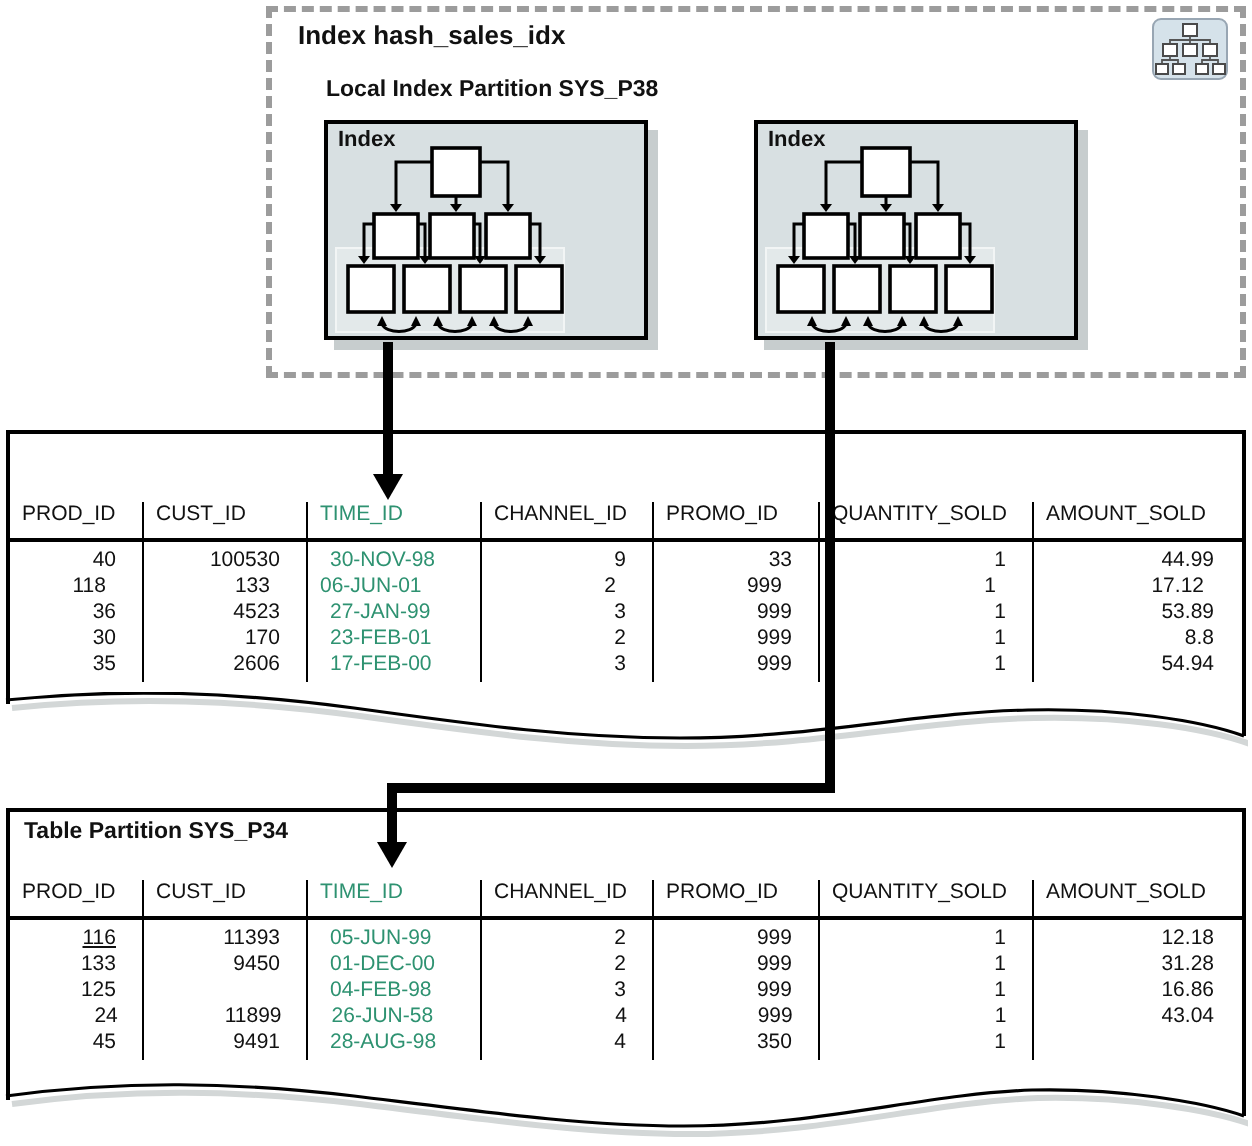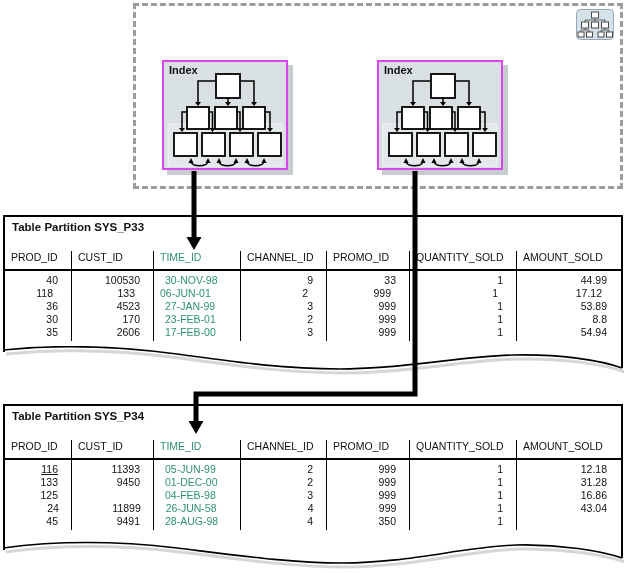--- a/index.html
+++ b/index.html
@@ -7,22 +7,22 @@
     position:relative;width:626px;height:573px;overflow:hidden;
     font-family:"Liberation Sans","DejaVu Sans",sans-serif;color:#111;background:#fff;
   }
   
   .dashed-box{position:absolute;left:133px;top:3px;width:484px;height:180px;
     border:3px dashed var(--dash,#9c9c9c);}
   .group-title{position:absolute;left:149px;top:10px;font-size:13px;font-weight:bold;}
   .part-label{position:absolute;top:39px;font-size:11.5px;font-weight:bold;}
   .part-label.p0{left:163px;} .part-label.p1{left:376px;}
   .index-box{position:absolute;top:60px;width:122px;height:106px;
-    background:var(--boxbg,#d8e0e2);border:2px solid #d946ef;
-    box-shadow:5px 5px 0 var(--shadow,#c7cdce);}
+    background:var(--boxbg,#d8e0e2);border:2px solid #000000;
+    box-shadow:5px 5px 0 var(--shadow,#c7cdce);padding-left:36px;}
   .index-box.p0{left:162px;} .index-box.p1{left:377px;}
   .index-box .inner-label{position:absolute;left:5px;top:2px;font-size:11px;font-weight:bold;z-index:2;}
   .index-box svg{position:absolute;left:0;top:0;}
   .hier-icon{position:absolute;left:576px;top:9px;}
   
   .arrows{position:absolute;left:0;top:0;z-index:10;pointer-events:none;}
   
   .ptable{position:absolute;left:3px;width:616px;background:#fff;
     border:2px solid #000;border-bottom:none;}
   .ptable.t0{top:215px;height:135px;}
@@ -40,20 +40,21 @@
   .sep{position:absolute;top:34px;height:90px;width:1px;background:#000;}
   .wave{position:absolute;left:2px;pointer-events:none;}
   .wave.w0{top:346px;} .wave.w1{top:537px;}
 </style>
 </head>
 <body>
 
 <div class="canvas">
 
   <div class="dashed-box"></div>
+  <div class="group-title">Index hash_sales_idx</div>
 
   <svg class="hier-icon" width="38" height="31" viewBox="0 0 38 31">
     <rect x="0.5" y="0.5" width="37" height="30" rx="4" fill="#d5e2ea" stroke="#98a6b3"></rect>
     <g stroke="#555" stroke-width="0.9" fill="none">
       <line x1="19" y1="9" x2="19" y2="11"></line>
       <polyline points="9,13 9,11 29,11 29,13"></polyline>
       <line x1="19" y1="11" x2="19" y2="13"></line>
       <polyline points="5,23 5,21 13,21 13,23"></polyline>
       <line x1="9" y1="19" x2="9" y2="21"></line>
       <polyline points="25,23 25,21 33,21 33,23"></polyline>
@@ -64,20 +65,21 @@
       <rect x="5.5" y="13" width="7" height="6"></rect>
       <rect x="15.5" y="13" width="7" height="6"></rect>
       <rect x="25.5" y="13" width="7" height="6"></rect>
       <rect x="2" y="23" width="6" height="5"></rect>
       <rect x="10.5" y="23" width="6" height="5"></rect>
       <rect x="22" y="23" width="6" height="5"></rect>
       <rect x="30.5" y="23" width="6" height="5"></rect>
     </g>
   </svg>
 
+  <div class="part-label p0">Local Index Partition SYS_P38</div>
 
   <div class="index-box p0">
     <span class="inner-label">Index</span>
     <span class="btree-slot">
   <svg width="122" height="106" viewBox="0 0 122 106">
     <rect x="4" y="62" width="114" height="42" fill="#e3e9ea" stroke="#f2f5f5" stroke-width="1"></rect>
 
     <g stroke="#000" stroke-width="1.5" fill="none">
       <polyline points="52,19 34,19 34,40"></polyline>
       <polyline points="76,19 90,19 90,40"></polyline>
@@ -163,21 +165,20 @@
       <rect x="10" y="71" width="23" height="23"></rect>
       <rect x="38" y="71" width="23" height="23"></rect>
       <rect x="66" y="71" width="23" height="23"></rect>
       <rect x="94" y="71" width="23" height="23"></rect>
     </g>
   </svg>
 </span>
   </div>
 
   <div class="ptable t0">
-    <div class="tbl-title">Table Partition SYS_P33</div>
     <div class="tbl-header">
         <div class="cell " style="width: 67px;">PROD_ID</div>
         <div class="cell " style="width: 82px;">CUST_ID</div>
         <div class="cell hl" style="width: 87px;">TIME_ID</div>
         <div class="cell " style="width: 86px;">CHANNEL_ID</div>
         <div class="cell " style="width: 83px;">PROMO_ID</div>
         <div class="cell " style="width: 107px;">QUANTITY_SOLD</div>
         <div class="cell " style="width: 104px;">AMOUNT_SOLD</div>
       </div>
     <div class="tbl-underline"></div>

